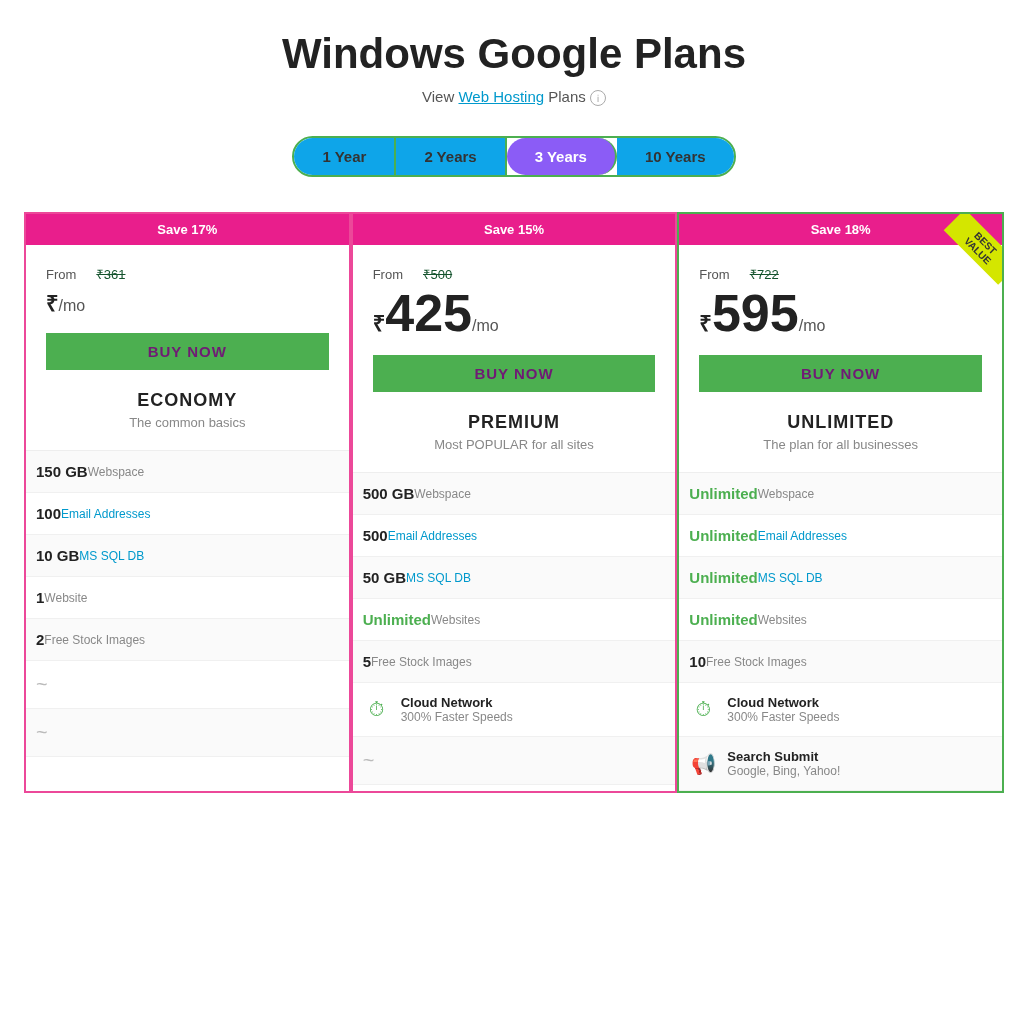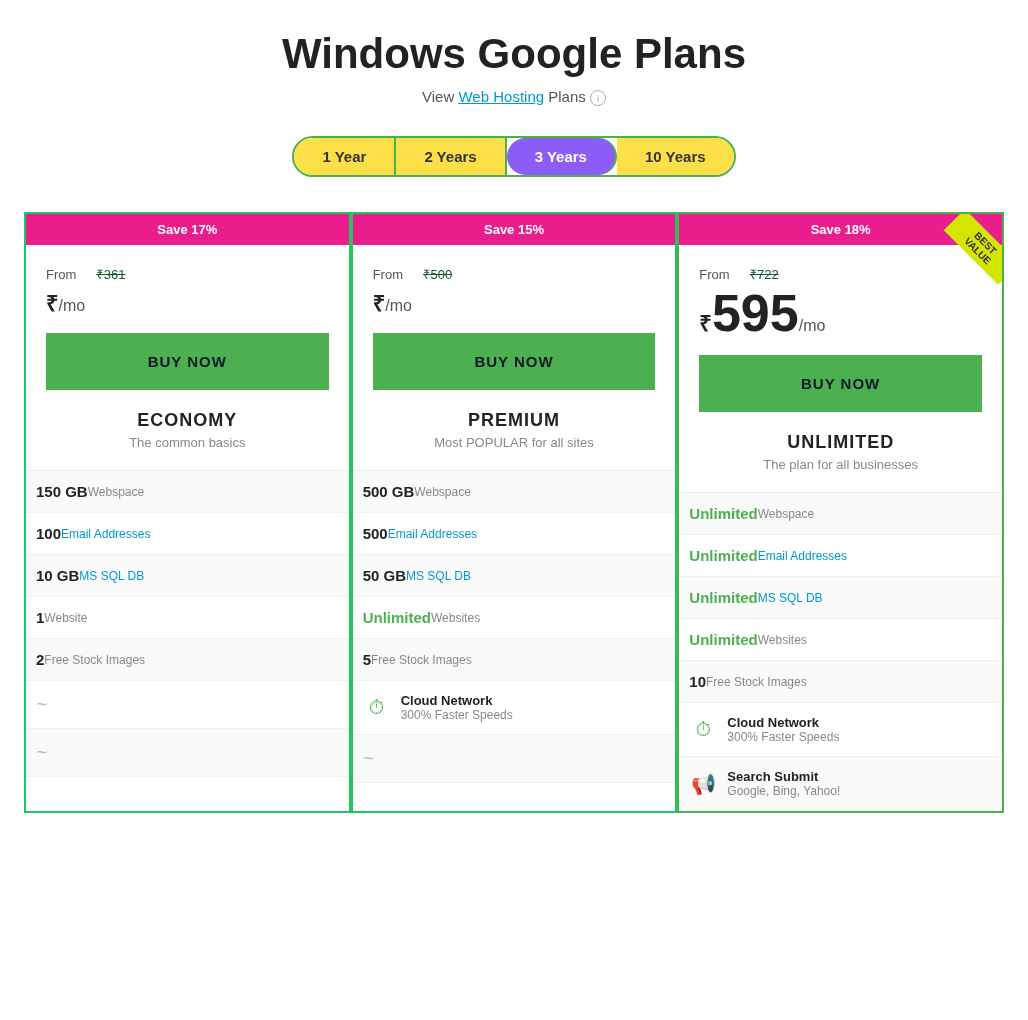--- a/index.html
+++ b/index.html
@@ -53,21 +53,21 @@
     .tabs-wrapper {
       display: flex;
       border: 2px solid #4caf50;
       border-radius: 50px;
       overflow: hidden;
     }
     .tab-btn {
       padding: 10px 28px;
       font-size: 15px;
       font-weight: 600;
-      background: #fde047;
+      background: #0ea5e9;
       color: #333;
       border: none;
       cursor: pointer;
       outline: none;
       transition: background 0.2s, color 0.2s;
     }
     .tab-btn.active {
       background: #8b5cf6;
       color: #fff;
       border-radius: 50px;
@@ -79,21 +79,21 @@
     
     .plans-grid {
       display: grid;
       grid-template-columns: 1fr 1fr 1fr;
       gap: 0;
       max-width: 980px;
       margin: 0 auto;
     }
 
     .plan-card {
-      border: 2px solid #22c55e;
+      border: 2px solid #ec4899;
       position: relative;
       background: #fff;
     }
 
     .plan-card.highlighted {
       border: 2px solid #4caf50;
     }
 
     
     .save-banner {
@@ -163,23 +163,23 @@
       line-height: 1;
     }
     .per-mo {
       font-size: 16px;
       color: #555;
     }
 
     .buy-btn {
       display: block;
       width: 100%;
-      padding: 20px;
+      padding: 10px;
       background: #4caf50;
-      color: #0f172a;
+      color: #701a75;
       font-size: 15px;
       font-weight: 700;
       letter-spacing: 1px;
       border: none;
       cursor: pointer;
       text-align: center;
       margin-bottom: 20px;
     }
 
     .plan-name {
@@ -332,20 +332,21 @@
     </div>
     <div class="plan-card">
       <div class="save-banner">Save 15%</div>
       <div class="plan-body">
     <div class="from-row">
       <span>From</span>
       <span class="original-price">₹500</span>
     </div>
     <div class="price-row">
       <span class="currency">₹</span>
+      <span class="price-amount">425</span>
       <span class="per-mo">/mo</span>
     </div>
     <button class="buy-btn">BUY NOW</button>
     <div class="plan-name">PREMIUM</div>
     <div class="plan-desc">Most POPULAR for all sites</div>
   </div>
       <div class="features">
         <div class="feature-row">
         <span class="feature-value">500 GB</span>
         <span class="feature-label gray">Webspace</span>

